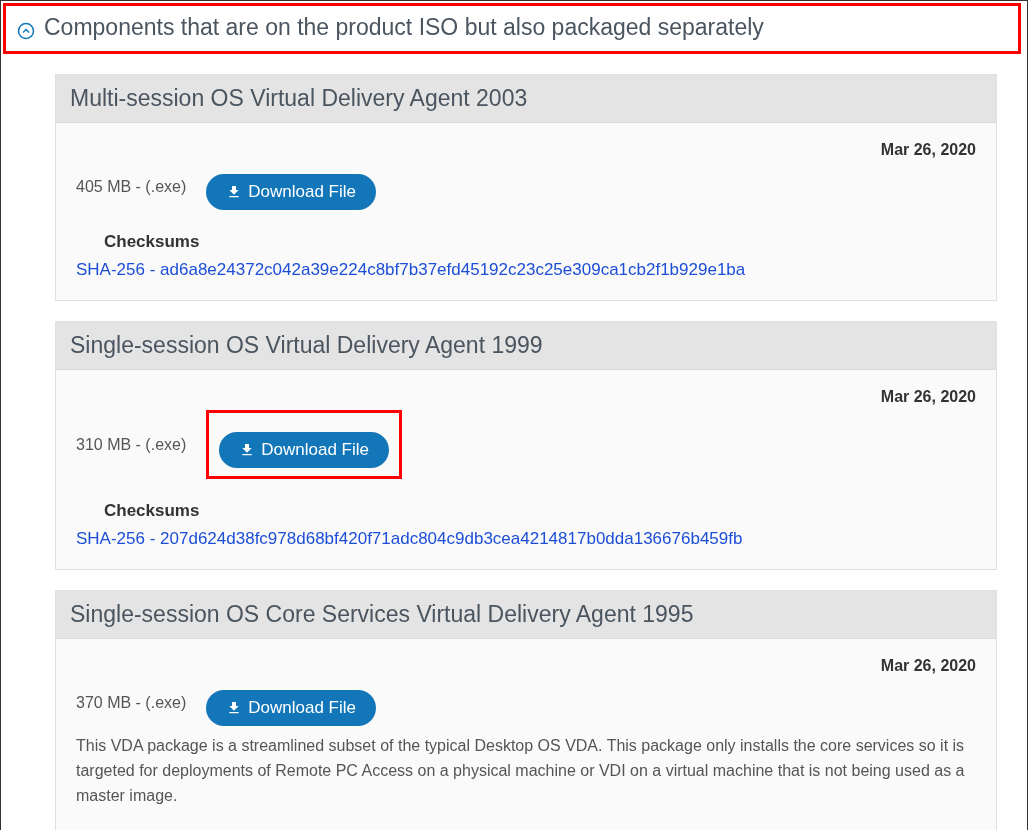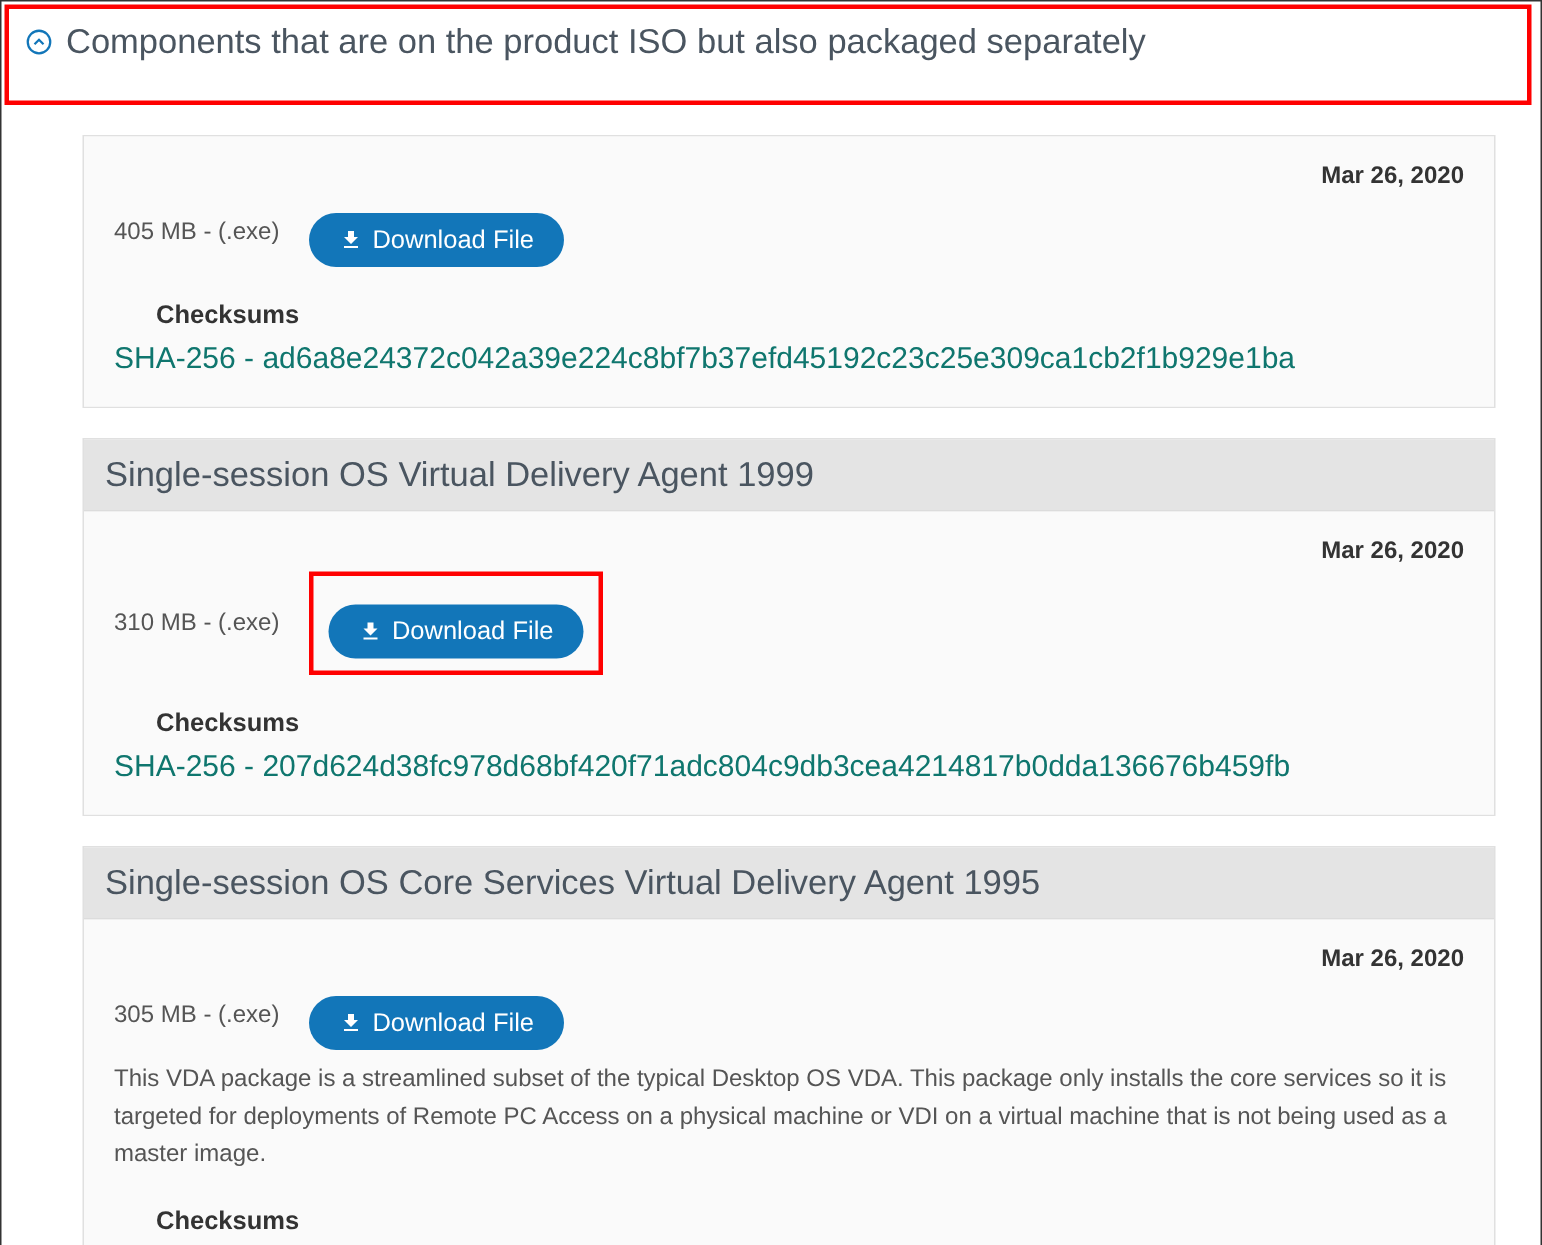--- a/index.html
+++ b/index.html
@@ -9,22 +9,22 @@
     }
     body {
       font-family: -apple-system, BlinkMacSystemFont, "Segoe UI", Arial, sans-serif;
       background: #ffffff;
       width: 1028px;
       border: 1px solid #333;
       padding-bottom: 20px;
     }
     .section-header {
       display: flex;
-      align-items: center;
-      padding: 8px 10px 26px 10px;
+      align-items: flex-end;
+      padding: 8px 10px 10px 10px;
       border: 3px solid #ff0000;
       margin: 2px 6px 20px 2px;
       gap: 8px;
     }
     .chevron-icon {
       width: 20px;
       height: 20px;
       display: flex;
       align-items: center;
       justify-content: center;
@@ -99,22 +99,22 @@
     }
     .checksums-heading {
       font-weight: 700;
       color: #333;
       font-size: 17px;
       margin-top: 22px;
       margin-bottom: 8px;
       margin-left: 28px;
     }
     .checksum-text {
-      color: #0f766e;
-      font-size: 20px;
+      color: #1d4ed8;
+      font-size: 17px;
       font-family: -apple-system, BlinkMacSystemFont, "Segoe UI", Arial, sans-serif;
       word-break: break-all;
     }
     .description {
       color: #555;
       font-size: 16px;
       line-height: 1.55;
       margin-top: 8px;
     }
   </style>
@@ -126,20 +126,21 @@
     <svg viewBox="0 0 24 24" fill="none" stroke="#1276b9" stroke-width="2">
       <circle cx="12" cy="12" r="10"></circle>
       <polyline points="8,14 12,10 16,14"></polyline>
     </svg>
   </span>
   <span class="section-title">Components that are on the product ISO but also packaged separately</span>
 </div>
 
 <div id="cards-container">
   <div class="card">
+    <div class="card-header">Multi-session OS Virtual Delivery Agent 2003</div>
     <div class="card-body">
       <div class="date">Mar 26, 2020</div>
       <div class="size-row">
         <span class="size">405 MB - (.exe)</span>
         <span class="btn-wrap">
           <button class="download-btn">
             <svg viewBox="0 0 24 24">
               <path d="M19 9h-4V3H9v6H5l7 7 7-7zM5 18v2h14v-2H5z"></path>
             </svg>
             <span>Download File</span>
@@ -171,21 +172,21 @@
       <div class="checksums-heading">Checksums</div>
       <div class="checksum-text">SHA-256 - 207d624d38fc978d68bf420f71adc804c9db3cea4214817b0dda136676b459fb</div>
     </div>
   </div>
 
   <div class="card">
     <div class="card-header">Single-session OS Core Services Virtual Delivery Agent 1995</div>
     <div class="card-body">
       <div class="date">Mar 26, 2020</div>
       <div class="size-row">
-        <span class="size">305 MB - (.exe)</span>
+        <span class="size">370 MB - (.exe)</span>
         <span class="btn-wrap">
           <button class="download-btn">
             <svg viewBox="0 0 24 24">
               <path d="M19 9h-4V3H9v6H5l7 7 7-7zM5 18v2h14v-2H5z"></path>
             </svg>
             <span>Download File</span>
           </button>
         </span>
       </div>
       <div class="description">This VDA package is a streamlined subset of the typical Desktop OS VDA. This package only installs the core services so it is targeted for deployments of Remote PC Access on a physical machine or VDI on a virtual machine that is not being used as a master image.</div>

